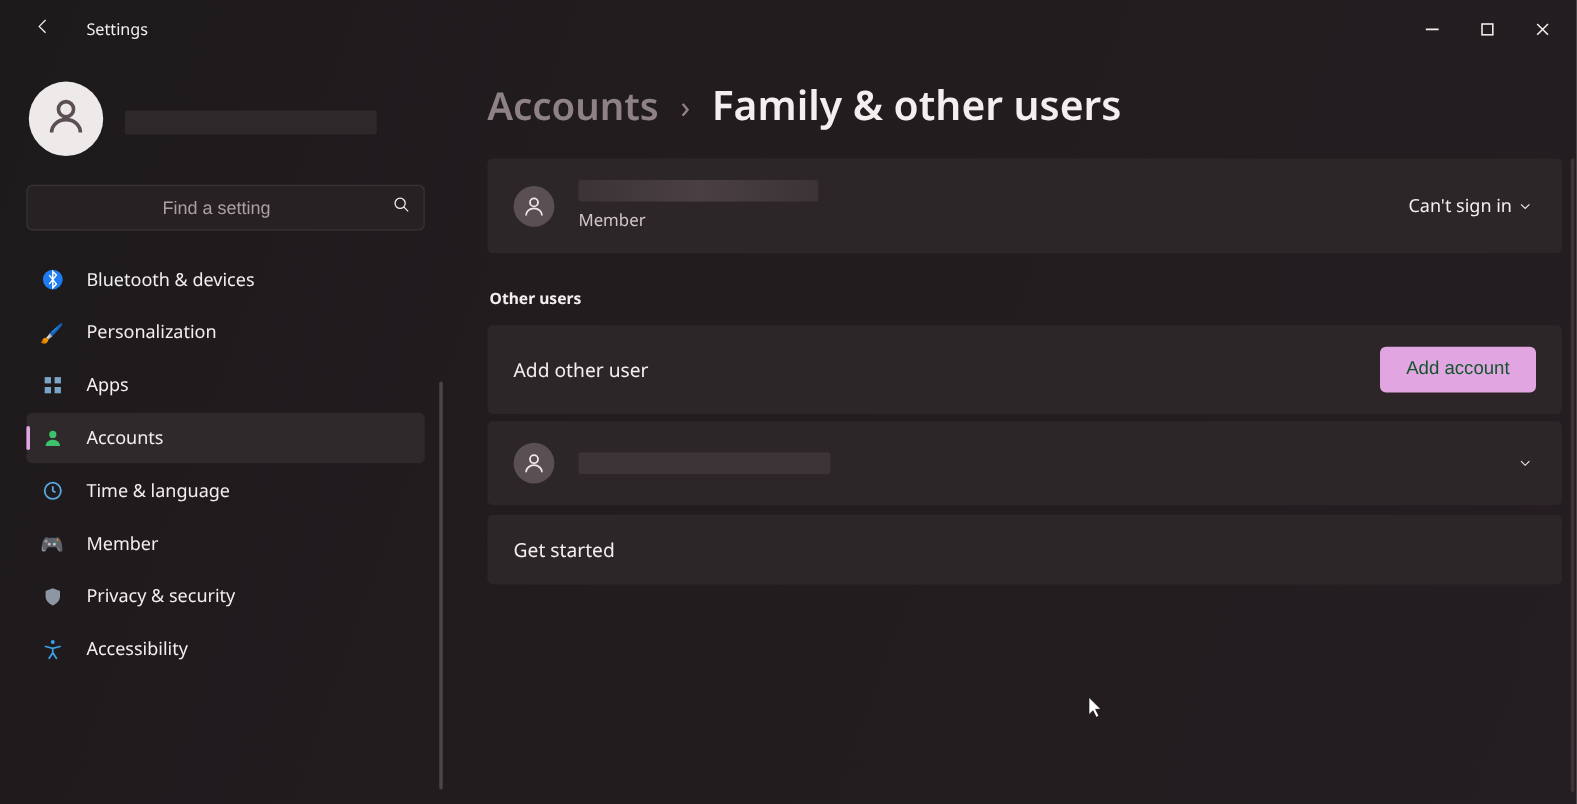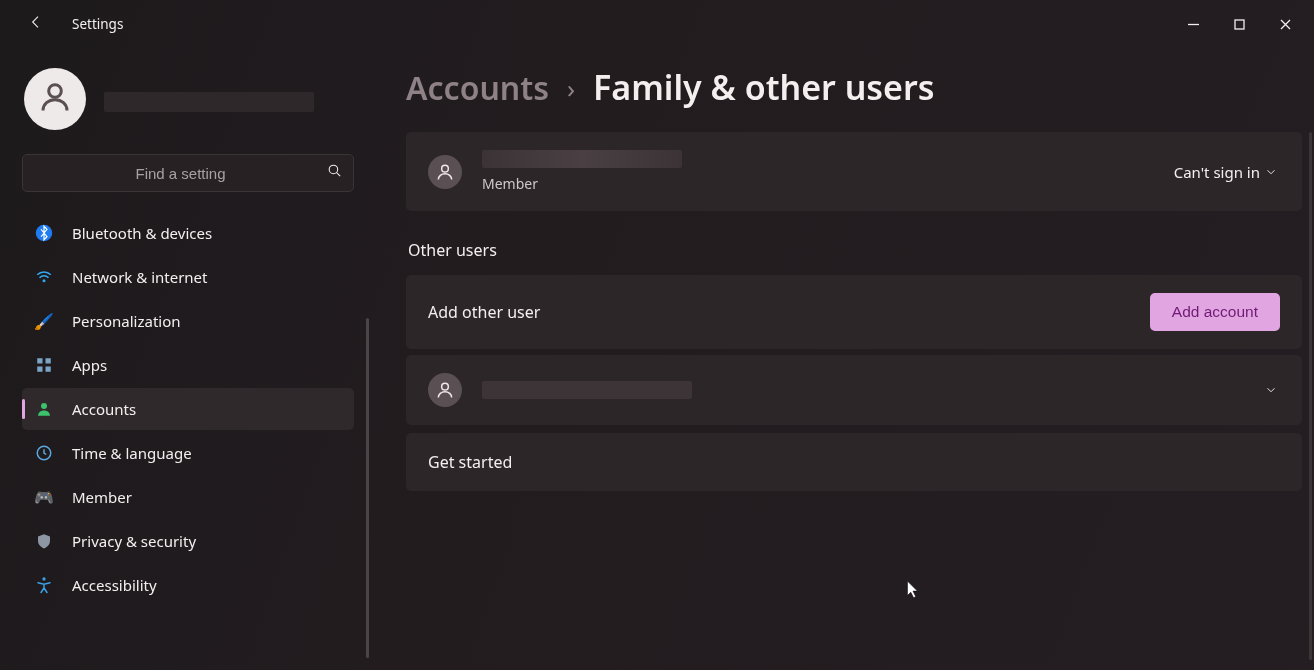--- a/index.html
+++ b/index.html
@@ -86,23 +86,23 @@
   .card .title { font-size:16px; color:var(--text); }
   .card .sub { font-size:14px; color:var(--subtext); }
   .card .right { display:flex; align-items:center; gap:2px;justify-content:space-between; }
   .chev { width:18px; height:18px; display:flex; align-items:center; justify-content:center; }
   .chev svg { width:14px; height:14px; stroke:var(--text); fill:none; stroke-width:1.6; }
   .ext-icon svg { width:18px; height:18px; stroke:var(--text); fill:none; stroke-width:1.6; }
   .redacted { height:18px; border-radius:2px; }
   .redacted.a { width:200px; background:linear-gradient(90deg,#3b3336,#4a4044,#3b3336); }
   .redacted.b { width:210px; background:#3c3436; }
 
-  .section-title { font-size:16px; font-weight:400; margin:28px 0 14px 2px; }
-
-  .btn-accent { background:var(--accent); color:#701a75; border:0; padding:10px 22px; border-radius:5px; font-size:15.5px; font-weight:500; cursor:pointer; }
+  .section-title { font-size:13px; font-weight:700; margin:28px 0 14px 2px; }
+
+  .btn-accent { background:var(--accent); color:#14532d; border:0; padding:10px 22px; border-radius:5px; font-size:15.5px; font-weight:500; cursor:pointer; }
 
   
   .right-scroll { position:absolute; right:2px; top:84px; bottom:10px; width:3px; background:#3c3436; border-radius:2px; }
 
   
   .cursor { position:absolute; left:906px; top:580px; pointer-events:none; }
   .cursor svg { width:14px; height:20px; fill:#fff; stroke:#000; stroke-width:.5; }
 </style>
 </head>
 <body>
@@ -166,30 +166,20 @@
 
     <nav class="nav">
       <div class="nav-item">
         <span class="icon">
           <svg viewBox="0 0 24 24" width="18" height="18">
               <circle cx="12" cy="12" r="11" fill="#1f7cf0"></circle>
               <path d="M8 7 L16 17 L12 21 L12 3 L16 7 L8 17" stroke="#fff" stroke-width="1.6" fill="none"></path>
             </svg>
         </span>
         <span class="label">Bluetooth &amp; devices</span>
-      </div>
-      <div class="nav-item">
-        <span class="icon">
-          <svg viewBox="0 0 24 24" width="18" height="18">
-              <path d="M3 9 C8 4 16 4 21 9" stroke="#32a8f3" stroke-width="2" fill="none"></path>
-              <path d="M6 13 C9.5 9.5 14.5 9.5 18 13" stroke="#32a8f3" stroke-width="2" fill="none"></path>
-              <circle cx="12" cy="17" r="2" fill="#32a8f3"></circle>
-            </svg>
-        </span>
-        <span class="label">Network &amp; internet</span>
       </div>
       <div class="nav-item">
         <span class="icon">
             <span>🖌️</span>
           </span>
         <span class="label">Personalization</span>
       </div>
       <div class="nav-item">
         <span class="icon">
           <svg viewBox="0 0 24 24" width="18" height="18">

